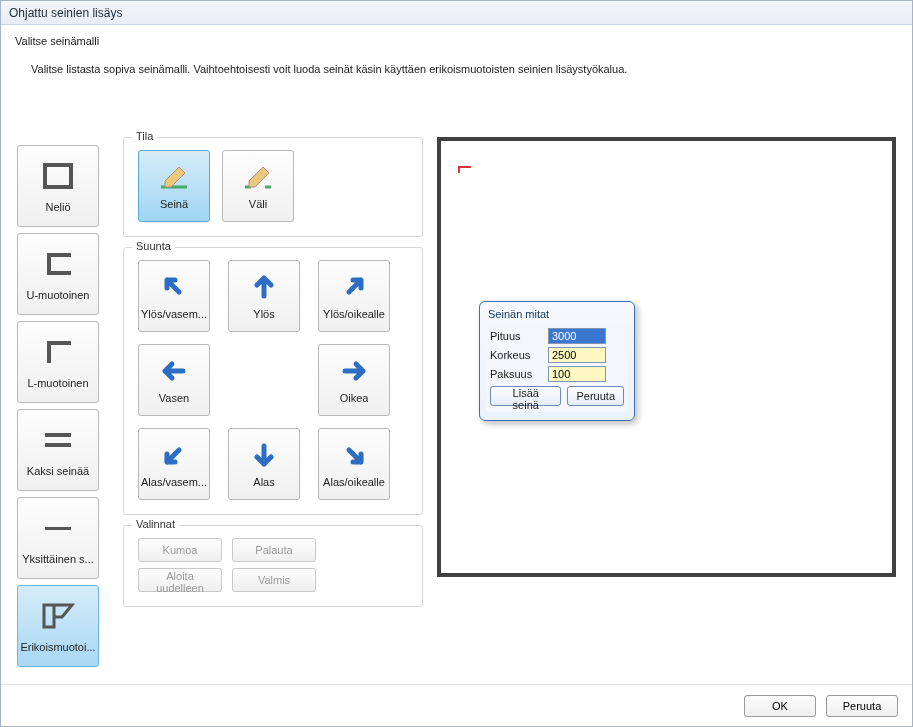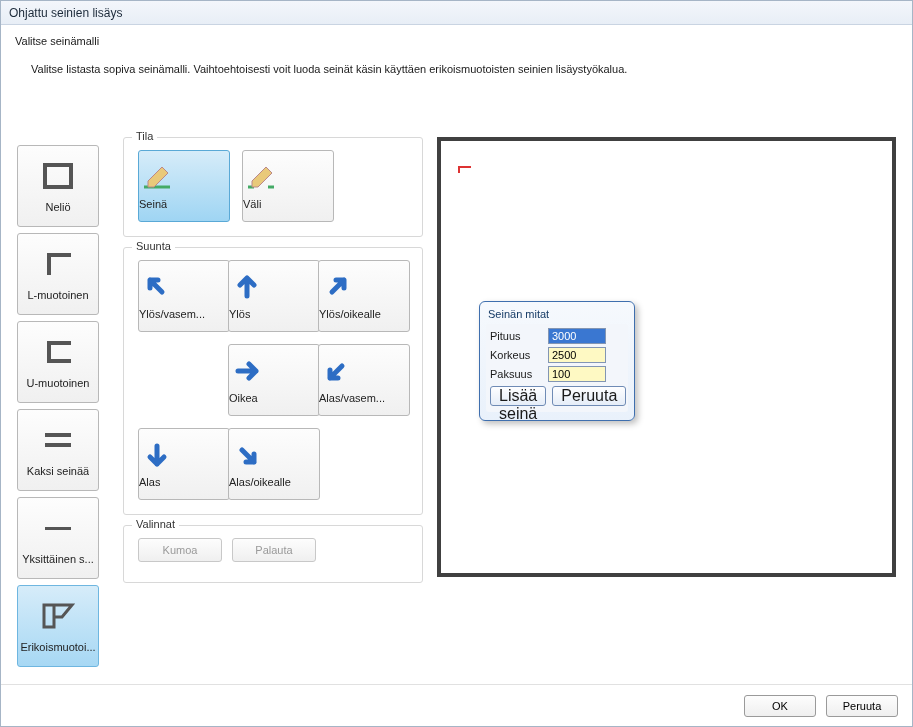--- a/index.html
+++ b/index.html
@@ -12,40 +12,40 @@
   .body { flex: 1; padding: 40px 16px 10px 16px; display: flex; gap: 14px; }
   .shapes-col { width: 92px; display: flex; flex-direction: column; gap: 6px; padding-top: 8px; }
   .shape-btn { width: 82px; height: 82px; background: linear-gradient(#fdfdfd,#f0f0f0); border: 1px solid #b8b8b8; border-radius: 3px; display: flex; flex-direction: column; align-items: center; justify-content: center; cursor: pointer; gap: 8px; }
   .shape-btn.selected { background: linear-gradient(#d6ecf9,#a7d8f4); border-color: #6eb6e0; }
   .shape-label { font-size: 11px; color: #222; white-space: nowrap; overflow: hidden; text-overflow: ellipsis; max-width: 76px; text-align: center; }
   .shape-icon { width: 44px; height: 34px; display: flex; align-items: center; justify-content: center; }
   .mid-col { width: 300px; display: flex; flex-direction: column; gap: 10px; }
   .group { border: 1px solid #d8d8d8; border-radius: 3px; padding: 12px 14px 14px 14px; position: relative; }
   .group-title { position: absolute; top: -8px; left: 8px; background: #fff; padding: 0 4px; font-size: 11px; color: #333; }
   .tool-row { display: flex; gap: 12px; flex-wrap: wrap; }
-  .tool-btn { width: 92px; height: 72px; background: linear-gradient(#fdfdfd,#f0f0f0); border: 1px solid #b8b8b8; border-radius: 3px; display: flex; flex-direction: column; align-items: flex-start; justify-content: center; gap: 6px; cursor: pointer; }
+  .tool-btn { width: 72px; height: 72px; background: linear-gradient(#fdfdfd,#f0f0f0); border: 1px solid #b8b8b8; border-radius: 3px; display: flex; flex-direction: column; align-items: center; justify-content: center; gap: 6px; cursor: pointer; }
   .tool-btn.selected { background: linear-gradient(#d6ecf9,#9fd5f3); border-color: #5aa9d6; }
   .tool-label { font-size: 11px; color: #222; white-space: nowrap; overflow: hidden; text-overflow: ellipsis; max-width: 72px; text-align: center; }
   .tool-icon { width: 36px; height: 30px; display: flex; align-items: center; justify-content: center; }
   .dir-grid { display: grid; grid-template-columns: repeat(3,78px); grid-auto-rows: 72px; gap: 12px; justify-content: start; }
   .dir-grid .spacer { visibility: hidden; }
   .opt-row { display: flex; gap: 10px; flex-wrap: wrap; }
   .opt-btn { width: 84px; height: 24px; background: linear-gradient(#fdfdfd,#efefef); border: 1px solid #c8c8c8; border-radius: 3px; color: #9a9a9a; font-size: 11px; cursor: default; }
   .canvas-col { flex: 1; }
   .canvas { position: relative; width: 100%; height: 440px; border: 4px solid #404040; background: #fff; }
   .preview-mark { position: absolute; left: 16px; top: 24px; width: 16px; height: 10px; }
   .dims-popup { position: absolute; left: 38px; top: 160px; width: 156px; background: linear-gradient(#f6f9fd,#e9f1fb); border: 1px solid #3f6fae; border-radius: 6px; box-shadow: 3px 3px 6px rgba(0,0,0,0.25); padding: 4px 6px 8px 6px; }
   .dims-title { font-size: 11px; color: #163b66; padding: 2px 2px 4px 2px; font-weight: normal; }
   .dims-body { background: #f3f6fb; border-radius: 3px; padding: 4px 4px 6px 4px; }
   .dims-row { display: flex; align-items: center; gap: 6px; margin-bottom: 3px; }
   .dims-row label { width: 52px; font-size: 11px; color: #1a1a1a; }
   .dims-row input { width: 58px; height: 16px; font-size: 11px; padding: 0 3px; border: 1px solid #8295b3; background: #fef9c3; }
   .dims-row input.sel { background: #3a77d1; color: #fff; }
   .dims-actions { display: flex; gap: 6px; margin-top: 4px; }
-  .dims-actions button { height: 20px; font-size: 16px; padding: 0 8px; border: 1px solid #6f8bb5; border-radius: 3px; background: linear-gradient(#fefeff,#e5edf8); cursor: pointer; color: #1a1a1a; }
+  .dims-actions button { height: 20px; font-size: 11px; padding: 0 8px; border: 1px solid #6f8bb5; border-radius: 3px; background: linear-gradient(#fefeff,#e5edf8); cursor: pointer; color: #1a1a1a; }
   .footer { height: 42px; border-top: 1px solid #e1e1e1; display: flex; align-items: center; justify-content: flex-end; gap: 10px; padding: 0 14px; }
   .footer button { width: 72px; height: 22px; font-size: 11px; border: 1px solid #9a9a9a; border-radius: 3px; background: linear-gradient(#fdfdfd,#efefef); cursor: pointer; }
 </style>
 </head>
 <body>
 
 <div class="window">
 
   <div class="titlebar">
     <span>Ohjattu seinien lisäys</span>
@@ -65,33 +65,33 @@
           <svg width="34" height="30">
               <rect x="4" y="4" width="26" height="22" fill="none" stroke="#555" stroke-width="4"></rect>
             </svg>
         </span>
         <span class="shape-label">Neliö</span>
       </div>
 
       <div class="shape-btn">
         <span class="shape-icon">
           <svg width="34" height="30">
+              <path d="M6 4 H30 V8 H10 V22 H30 V26 H6 Z" fill="#555"></path>
+            </svg>
+        </span>
+        <span class="shape-label">U-muotoinen</span>
+      </div>
+
+      <div class="shape-btn">
+        <span class="shape-icon">
+          <svg width="34" height="30">
               <path d="M6 4 H30 V8 H10 V26 H6 Z" fill="#555"></path>
             </svg>
         </span>
         <span class="shape-label">L-muotoinen</span>
-      </div>
-
-      <div class="shape-btn">
-        <span class="shape-icon">
-          <svg width="34" height="30">
-              <path d="M6 4 H30 V8 H10 V22 H30 V26 H6 Z" fill="#555"></path>
-            </svg>
-        </span>
-        <span class="shape-label">U-muotoinen</span>
       </div>
 
       <div class="shape-btn">
         <span class="shape-icon">
           <svg width="34" height="30">
               <rect x="4" y="8" width="26" height="4" fill="#555"></rect>
               <rect x="4" y="18" width="26" height="4" fill="#555"></rect>
             </svg>
         </span>
         <span class="shape-label">Kaksi seinää</span>
@@ -163,20 +163,28 @@
               </span>
             <span class="tool-label">Ylös</span>
           </div>
           <div class="tool-btn">
             <span class="tool-icon">
                 <svg width="30" height="30">
                   <path d="M10 20 L22 8 M22 8 L22 16 M22 8 L14 8" stroke="#2d6dc4" stroke-width="5" fill="none" stroke-linecap="round"></path>
                 </svg>
               </span>
             <span class="tool-label">Ylös/oikealle</span>
+          </div>
+          <div class="tool-btn">
+            <span class="tool-icon">
+                <svg width="30" height="30">
+                  <path d="M24 15 L6 15 M6 15 L13 8 M6 15 L13 22" stroke="#2d6dc4" stroke-width="5" fill="none" stroke-linecap="round"></path>
+                </svg>
+              </span>
+            <span class="tool-label">Vasen</span>
           </div>
           <div class="tool-btn spacer"></div>
           <div class="tool-btn">
             <span class="tool-icon">
                 <svg width="30" height="30">
                   <path d="M6 15 L24 15 M24 15 L17 8 M24 15 L17 22" stroke="#2d6dc4" stroke-width="5" fill="none" stroke-linecap="round"></path>
                 </svg>
               </span>
             <span class="tool-label">Oikea</span>
           </div>
@@ -205,20 +213,24 @@
             <span class="tool-label">Alas/oikealle</span>
           </div>
         </div>
       </div>
 
       <div class="group">
         <span class="group-title">Valinnat</span>
         <div class="opt-row" style="margin-bottom:6px;">
           <button class="opt-btn" disabled="">Kumoa</button>
           <button class="opt-btn" disabled="">Palauta</button>
+        </div>
+        <div class="opt-row">
+          <button class="opt-btn" disabled="">Aloita uudelleen</button>
+          <button class="opt-btn" disabled="">Valmis</button>
         </div>
       </div>
 
     </div>
 
     <div class="canvas-col">
       <div class="canvas">
         <span class="preview-mark">
           <svg width="16" height="10">
               <path d="M2 8 L2 2 L14 2" stroke="#d33" stroke-width="2" fill="none"></path>

